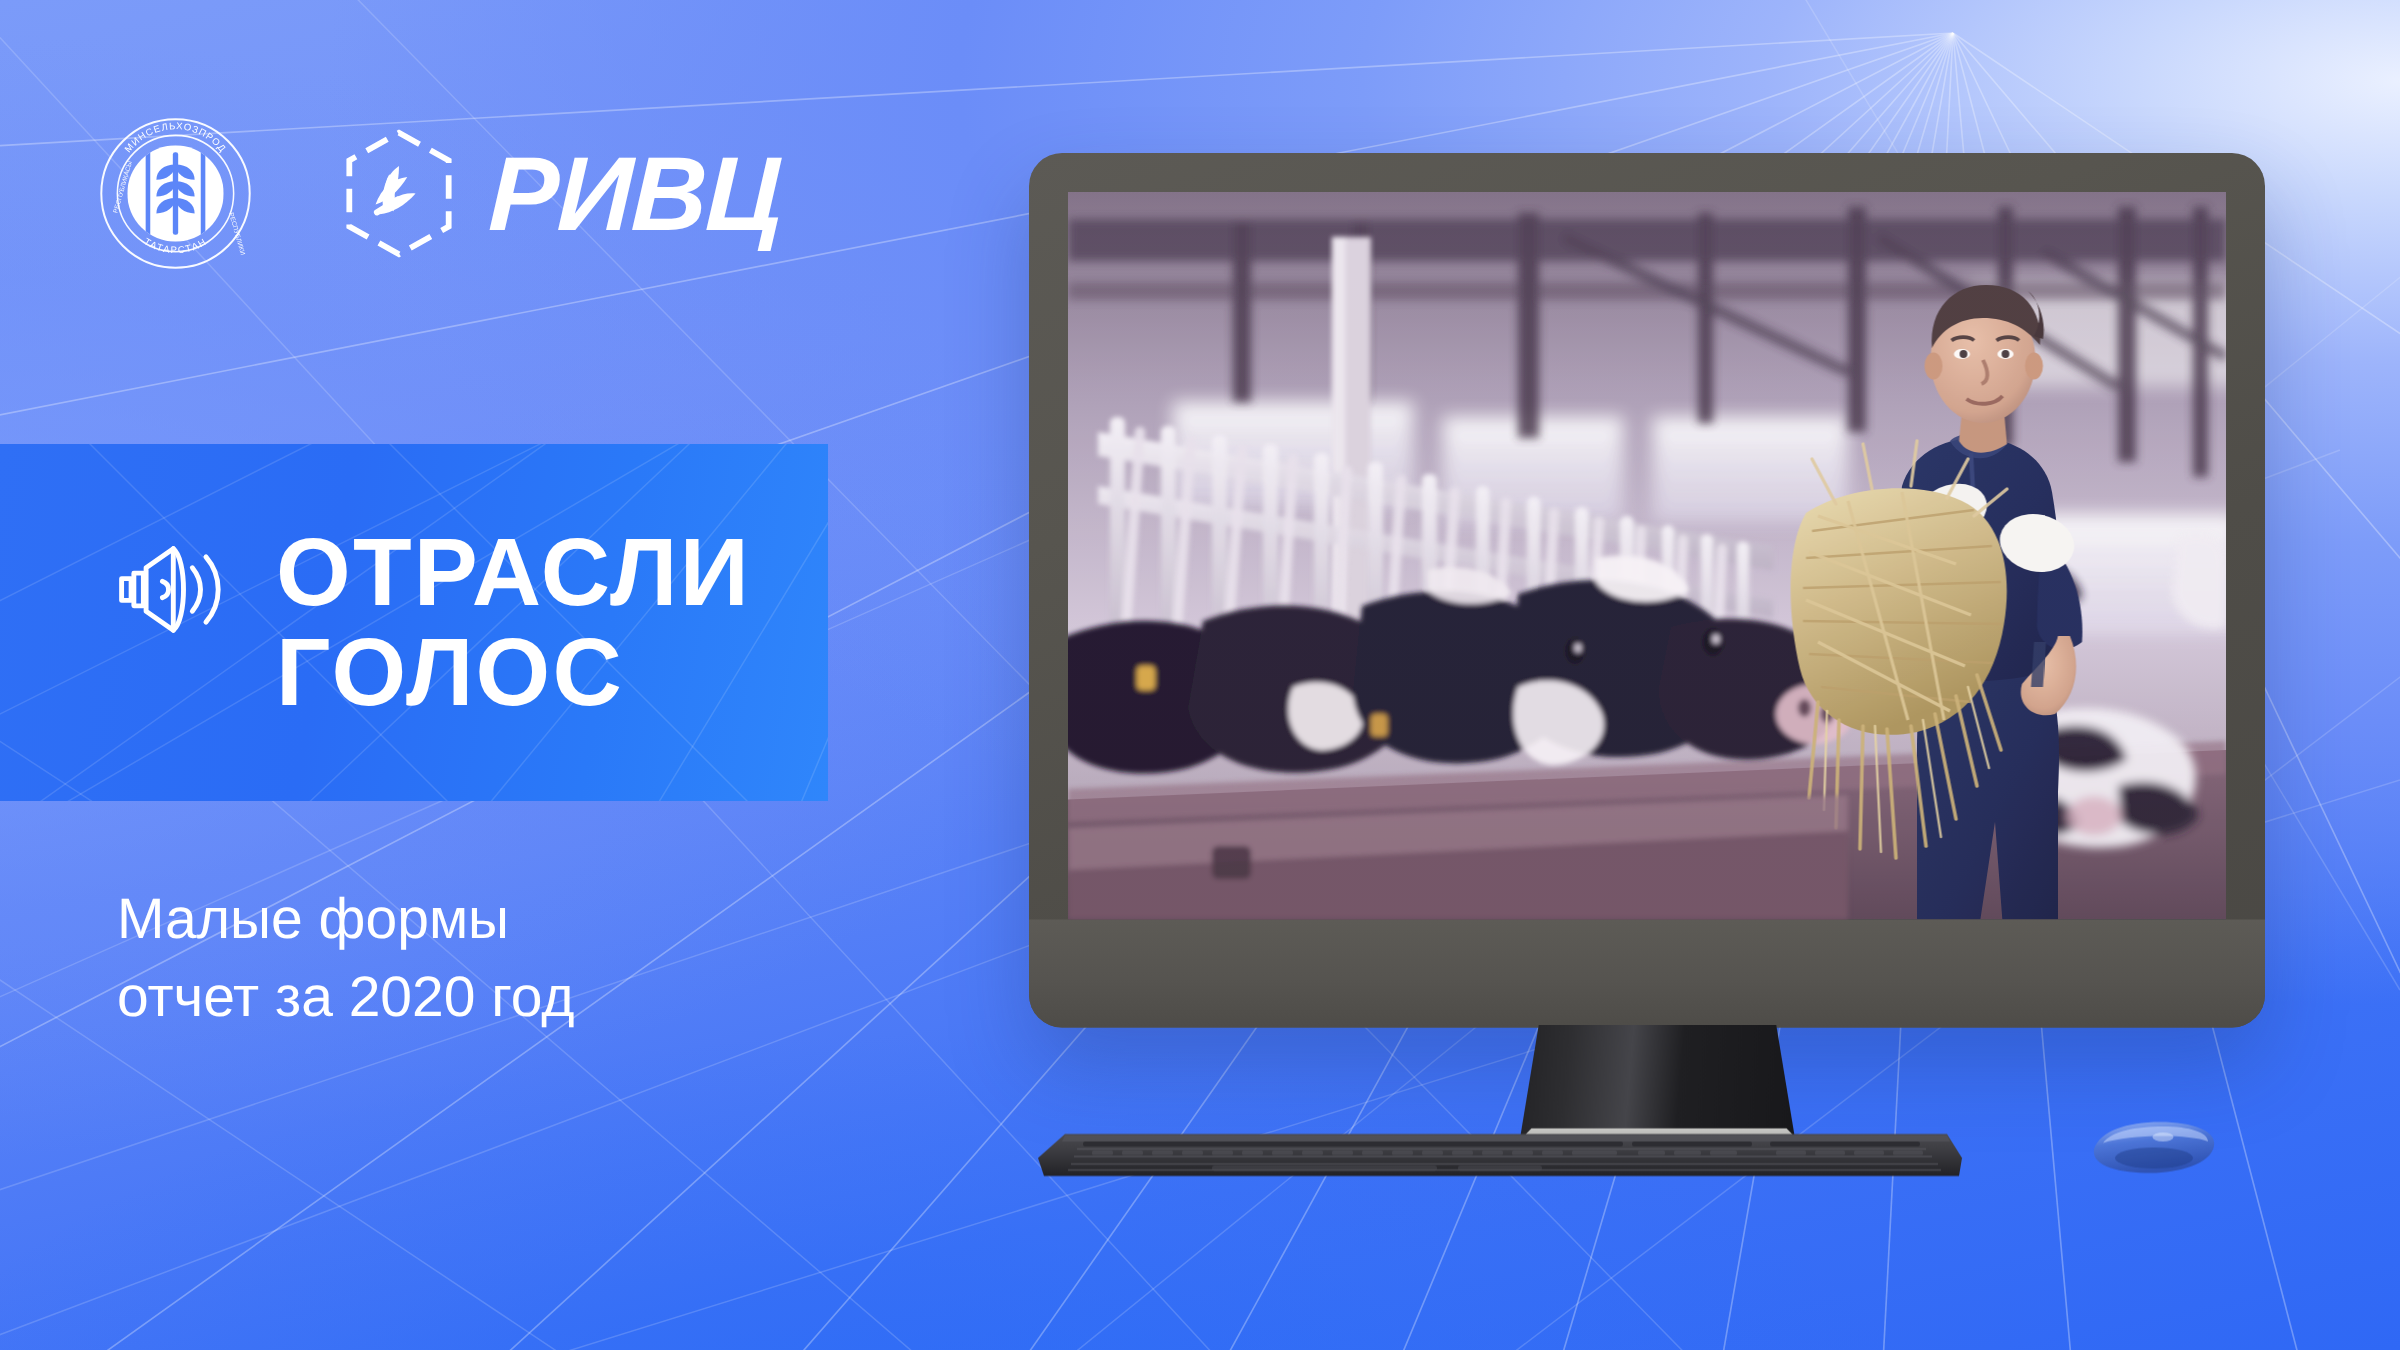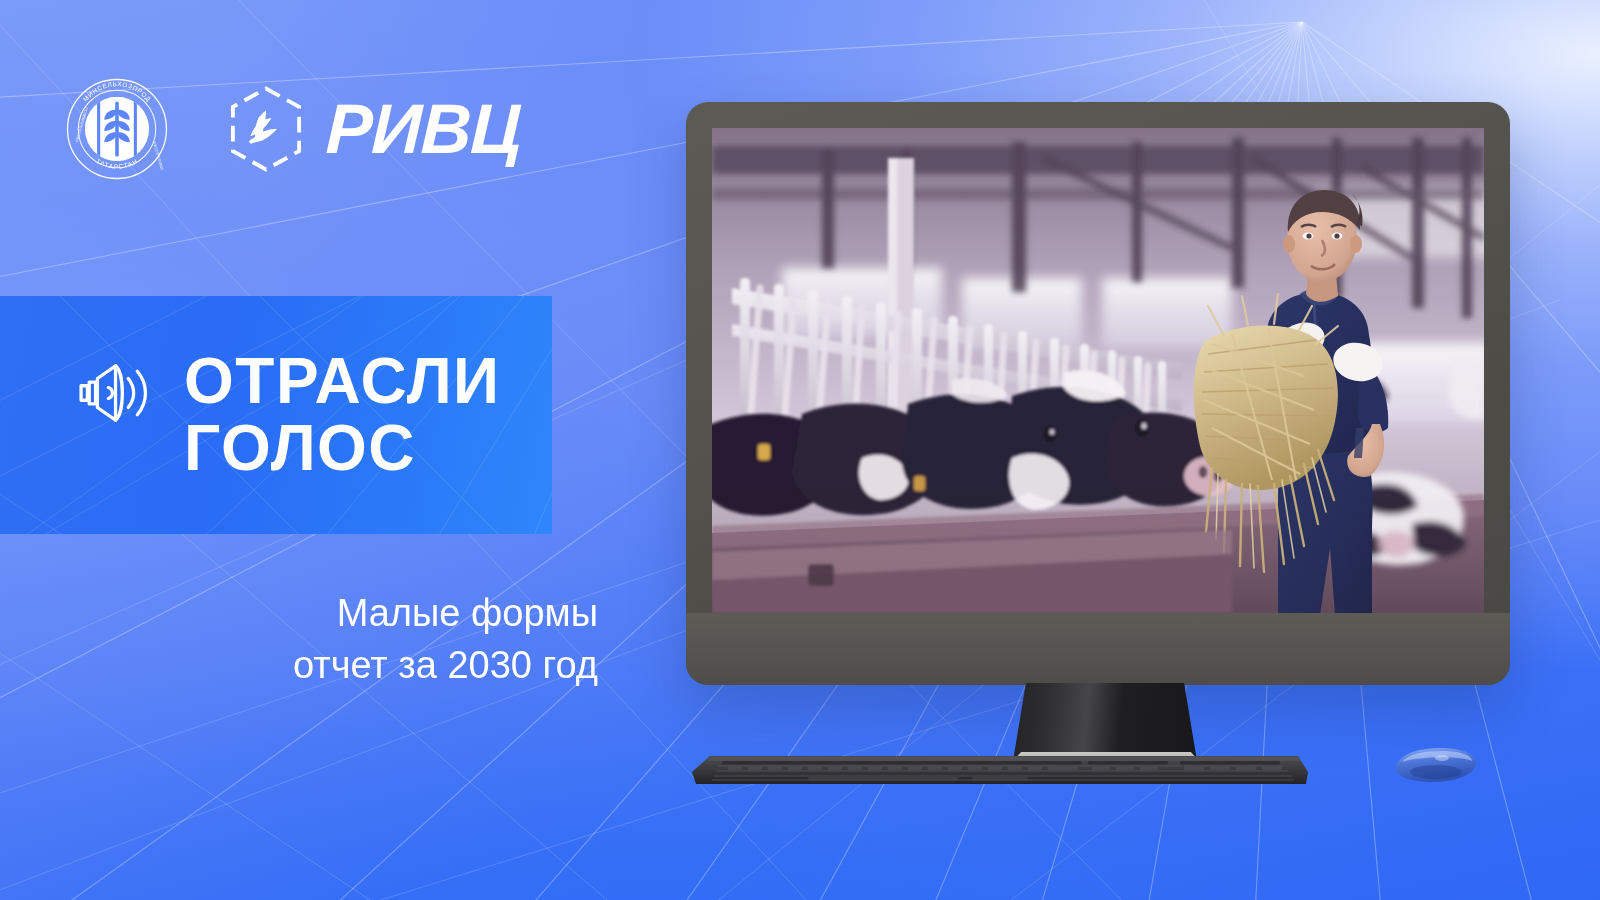--- a/index.html
+++ b/index.html
@@ -81,21 +81,20 @@
   .badge-text span { display:block; }
 
   .subtitle {
     position: absolute;
     left: 78px; top: 588px;
     width: 520px;
     color: #ffffff;
     font-size: 38px;
     line-height: 1.36;
     font-weight: normal;
-    text-align: right;
   }
   .subtitle span { display: block; white-space: nowrap; }
 
   
   .monitor {
     position: absolute;
     left: 686px; top: 102px;
     width: 824px; height: 583px;
     border-radius: 22px;
     background: linear-gradient(160deg, #5c5a55 0%, #57554f 30%, #4f4d48 60%, #4a4844 100%);
@@ -293,21 +292,21 @@
       </svg>
       <div class="badge-text">
         <span>ОТРАСЛИ</span>
         <span>ГОЛОС</span>
       </div>
     </div>
   </div>
 
   <div class="subtitle">
     <span>Малые формы</span>
-    <span>отчет за 2030 год</span>
+    <span>отчет за 2020 год</span>
   </div>
 
   <div class="monitor">
     <div class="screen">
       <svg class="photo" viewBox="0 0 772 485" preserveAspectRatio="xMidYMid slice">
         <defs>
           <linearGradient id="barnBg" x1="0" y1="0" x2="0" y2="1">
             <stop offset="0%" stop-color="#7a6a78"></stop>
             <stop offset="28%" stop-color="#a89aae"></stop>
             <stop offset="60%" stop-color="#cfc3d4"></stop>

